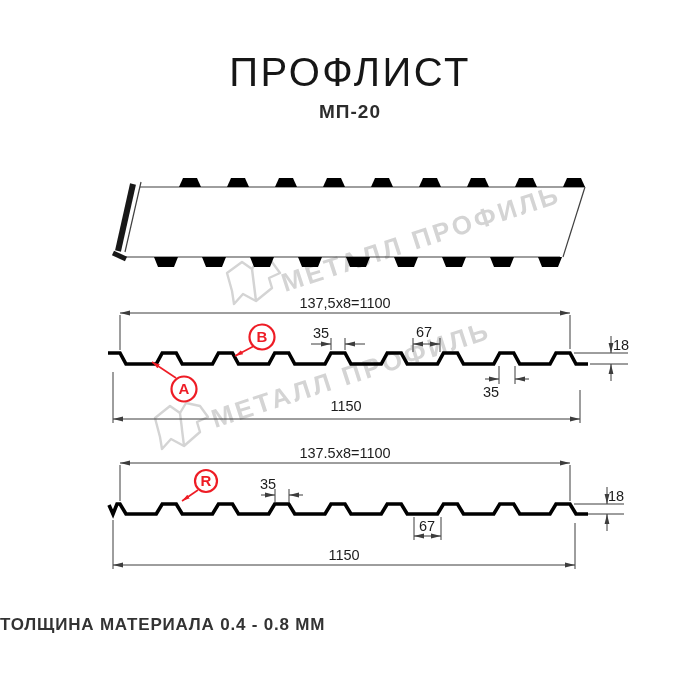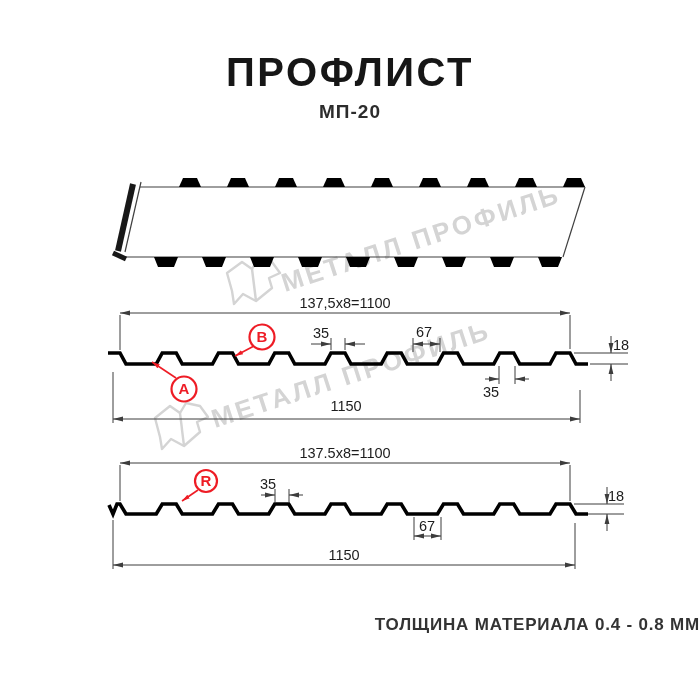--- a/index.html
+++ b/index.html
@@ -1,22 +1,22 @@
 <!DOCTYPE html>
 <html><head>
 <meta charset="utf-8">
 <style>
   html,body{margin:0;padding:0;background:#fff;}
   .page{position:relative;width:700px;height:700px;background:#fff;overflow:hidden;
         font-family:"Liberation Sans",sans-serif;}
   .title{position:absolute;top:50px;left:0;width:700px;text-align:center;margin:0;
-         font-size:40px;font-weight:700;letter-spacing:2.5px;color:#161616;}
+         font-size:40px;font-weight:400;letter-spacing:2.5px;color:#161616;}
   .subtitle{position:absolute;top:101px;left:0;width:700px;text-align:center;
          font-size:19px;font-weight:700;letter-spacing:1px;color:#2c2c2c;}
-  .caption{position:absolute;top:615px;left:0;width:700px;text-align:right;
+  .caption{position:absolute;top:615px;left:0;width:700px;text-align:left;
          font-size:17px;font-weight:600;letter-spacing:0.8px;color:#333;}
   svg{position:absolute;left:0;top:0;}
   
   .sheet line,.sheet path{stroke:#3f3f3f;stroke-width:1.2;fill:none;stroke-linejoin:round;}
   .sheet .cutedge{stroke:#181818;stroke-width:6;}
   .sheet .cutfoot{stroke:#181818;stroke-width:5;}
   .profile{stroke:#000;stroke-width:3.6;fill:none;stroke-linejoin:miter;}
   .dim{stroke:#3d3d3d;stroke-width:1;fill:none;}
   .dtxt{font-family:"Liberation Sans",sans-serif;font-size:14.5px;fill:#1c1c1c;text-anchor:middle;}
   .wm-text{font-family:"Liberation Sans",sans-serif;font-size:26px;font-weight:700;

